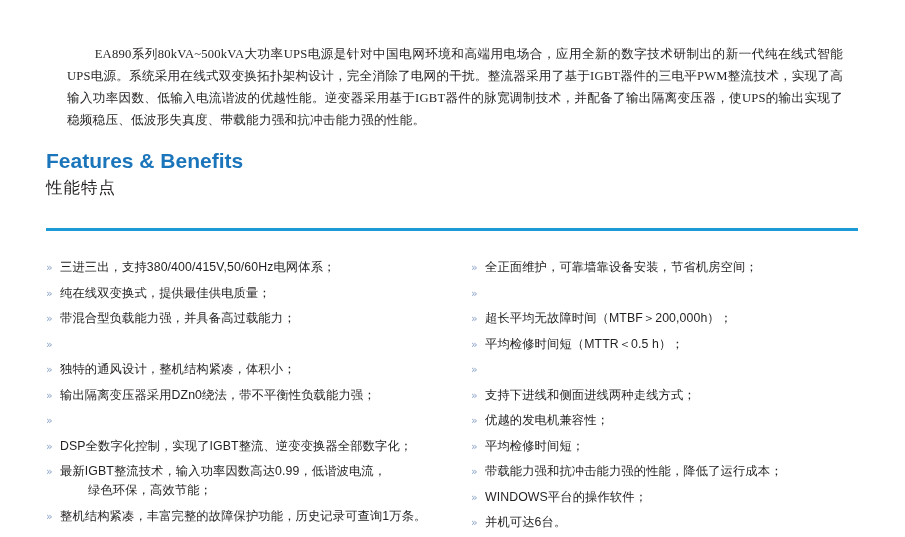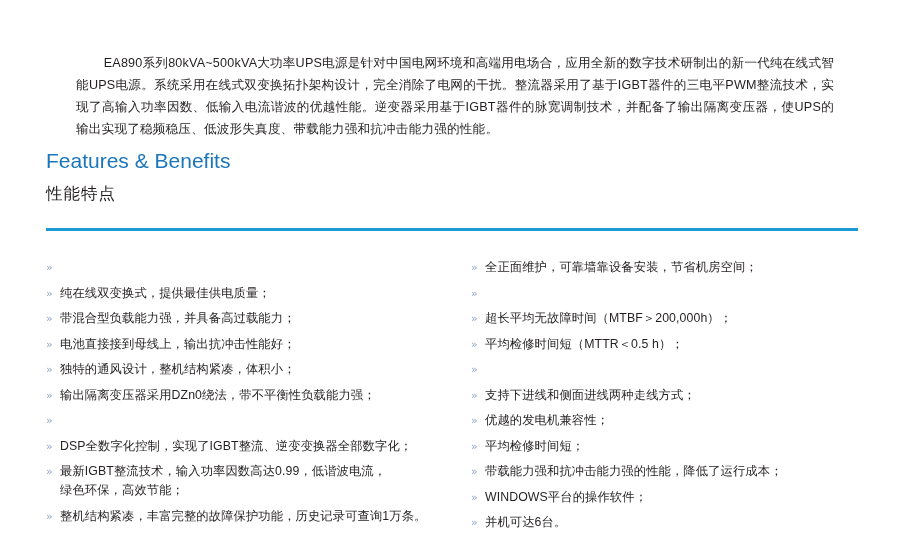--- a/index.html
+++ b/index.html
@@ -26,42 +26,43 @@
     left: 60px;
     top: 36px;
     width: 790px;
     font-size: 12.6px;
     line-height: 22px;
     color: #231f20;
     text-align: justify;
     letter-spacing: 0.2px;
   }
   .intro p {
-    margin: 16px;
+    margin: 7px;
     text-indent: 2.2em;
+    font-family: Liberation Serif, serif;
   }
   .section-head {
     position: absolute;
     left: 46px;
     top: 148px;
     width: 600px;
   }
   .section-head .en {
     font-size: 21px;
-    font-weight: normal;
+    font-weight: bold;
     color: #1b75bb;
     letter-spacing: 0px;
     line-height: 26px;
     font-family: "Liberation Sans", sans-serif;
   }
   .section-head .cn {
     font-size: 16.5px;
     color: #231f20;
     line-height: 26px;
-    margin-top: 6px;
+    margin-top: 0;
     letter-spacing: 1px;
   }
   .rule {
     position: absolute;
     left: 46px;
     top: 228px;
     width: 812px;
     height: 2.5px;
     background: #1b9ad6;
   }
@@ -91,20 +92,21 @@
     font-family: "DejaVu Sans", sans-serif;
   }
   .bullet-text {
     font-size: 12.3px;
     line-height: 19px;
     color: #231f20;
     letter-spacing: 0.1px;
   }
   .bullet-text .cont {
     display: block;
+    margin-left: 28px;
   }
 </style>
 </head>
 <body>
 
 <div class="page">
 
   <div class="intro">
     <p>EA890系列80kVA~500kVA大功率UPS电源是针对中国电网环境和高端用电场合，应用全新的数字技术研制出的新一代纯在线式智能UPS电源。系统采用在线式双变换拓扑架构设计，完全消除了电网的干扰。整流器采用了基于IGBT器件的三电平PWM整流技术，实现了高输入功率因数、低输入电流谐波的优越性能。逆变器采用基于IGBT器件的脉宽调制技术，并配备了输出隔离变压器，使UPS的输出实现了稳频稳压、低波形失真度、带载能力强和抗冲击能力强的性能。</p>
   </div>
@@ -114,38 +116,38 @@
     <div class="cn">性能特点</div>
   </div>
 
   <div class="rule"></div>
 
   <div class="columns">
 
     <div class="col">
       <div class="bullet-row">
         <span class="bullet-icon">»</span>
+        <span class="bullet-text">
+          <span>三进三出，支持380/400/415V,50/60Hz电网体系；</span>
+        </span>
       </div>
       <div class="bullet-row">
         <span class="bullet-icon">»</span>
         <span class="bullet-text">
           <span>纯在线双变换式，提供最佳供电质量；</span>
         </span>
       </div>
       <div class="bullet-row">
         <span class="bullet-icon">»</span>
         <span class="bullet-text">
           <span>带混合型负载能力强，并具备高过载能力；</span>
         </span>
       </div>
       <div class="bullet-row">
         <span class="bullet-icon">»</span>
-        <span class="bullet-text">
-          <span>电池直接接到母线上，输出抗冲击性能好；</span>
-        </span>
       </div>
       <div class="bullet-row">
         <span class="bullet-icon">»</span>
         <span class="bullet-text">
           <span>独特的通风设计，整机结构紧凑，体积小；</span>
         </span>
       </div>
       <div class="bullet-row">
         <span class="bullet-icon">»</span>
         <span class="bullet-text">

